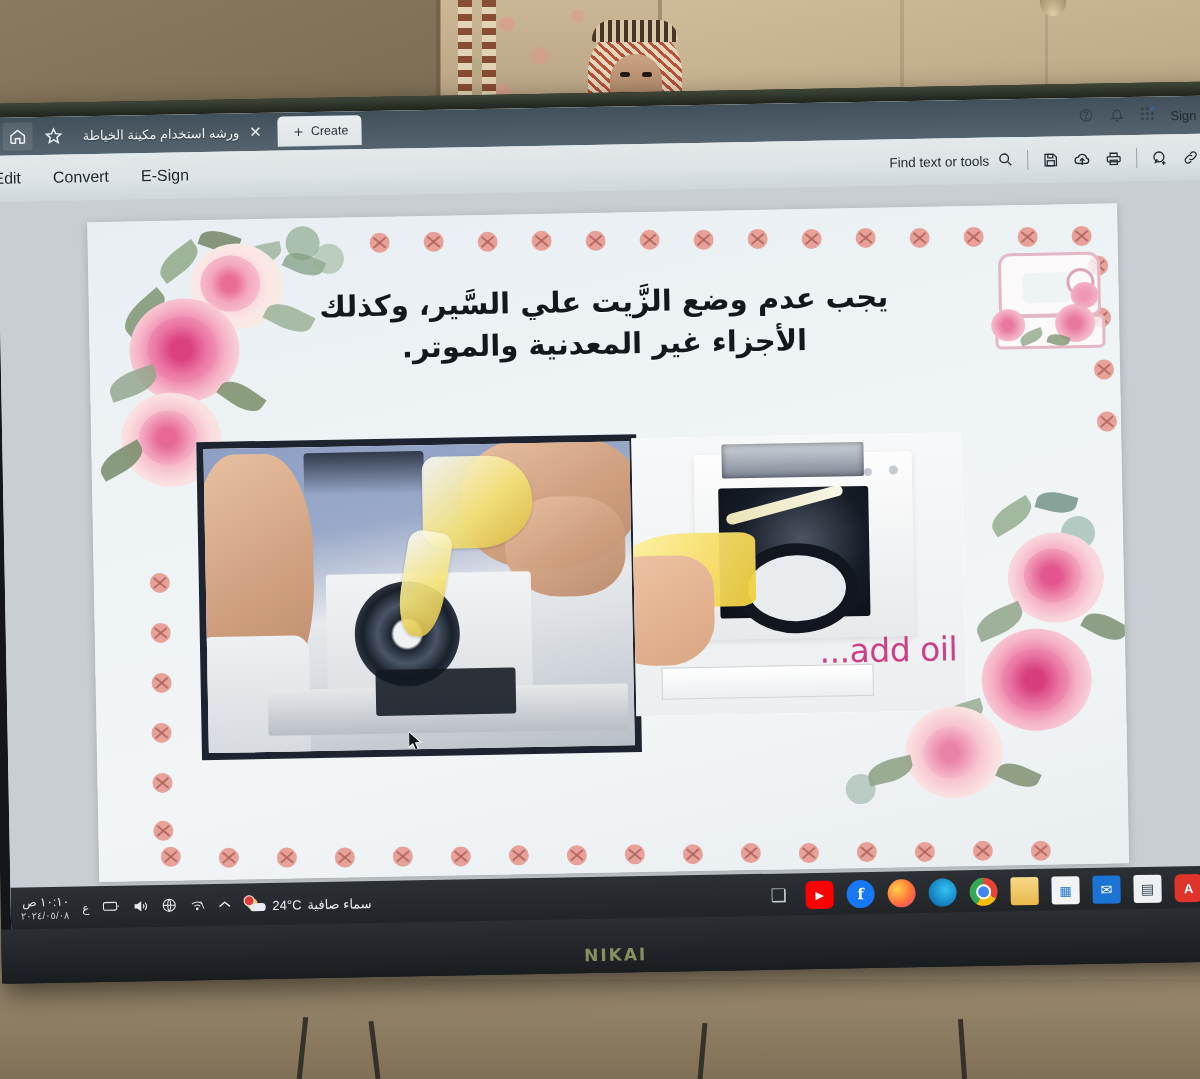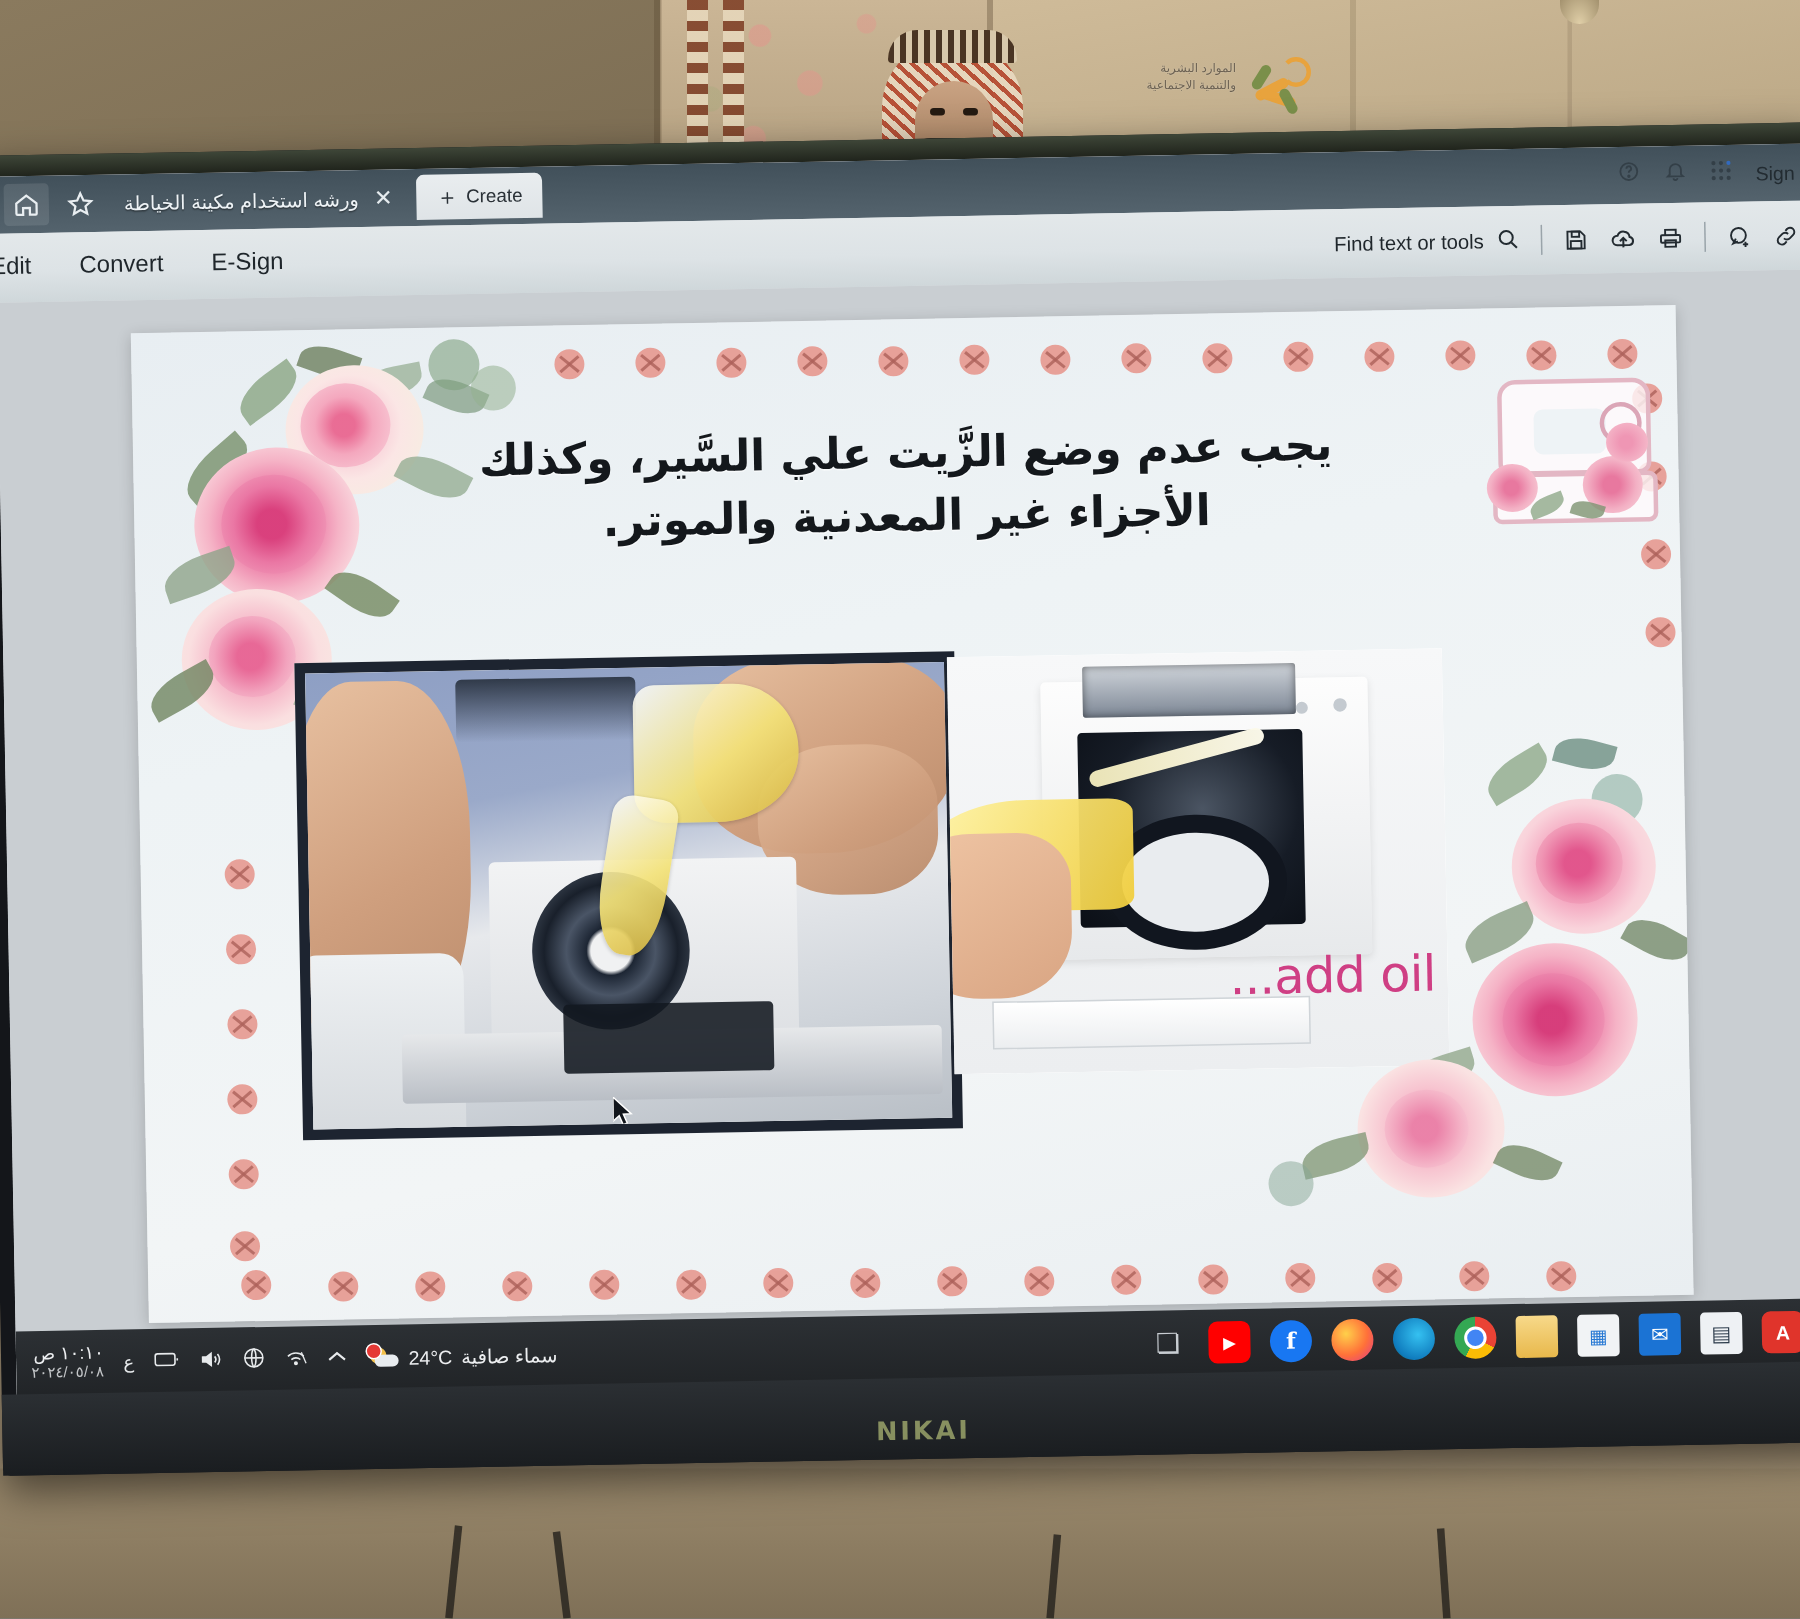--- a/index.html
+++ b/index.html
@@ -221,33 +221,20 @@
 
   <div class="portrait">
     <div class="p-ghutra"></div>
     <div class="p-agal"></div>
     <div class="p-face"></div>
     <div class="p-eye" style="left:50px"></div>
     <div class="p-eye" style="left:72px"></div>
     <div class="p-beard"></div>
   </div>
 
-  <div class="logo-wrap">
-    <div class="logo-text">
-      <div>الموارد البشرية</div>
-      <div>والتنمية الاجتماعية</div>
-    </div>
-    <div class="logo-mark">
-      <div class="lm-b" style="left:6px;top:22px;background:#e8a33d;transform:rotate(-28deg)"></div>
-      <div class="lm-b" style="left:10px;top:28px;background:#e8a33d;transform:rotate(18deg)"></div>
-      <div class="lm-b" style="left:2px;top:14px;background:#7a8f4a;transform:rotate(-58deg);width:18px"></div>
-      <div class="lm-b" style="left:20px;top:30px;background:#7a8f4a;transform:rotate(62deg);width:18px"></div>
-      <div style="position:absolute;left:24px;top:4px;width:14px;height:14px;border:3px solid #e8a33d;border-radius:50%;border-left-color:transparent;"></div>
-    </div>
-  </div>
 
   <div class="desk"></div>
   <div class="chairleg" style="left:300px;height:62px;transform:rotate(6deg)"></div>
   <div class="chairleg" style="left:372px;height:58px;transform:rotate(-7deg)"></div>
   <div class="chairleg" style="left:700px;height:56px;transform:rotate(5deg)"></div>
   <div class="chairleg" style="left:960px;height:60px;transform:rotate(-4deg)"></div>
 </div>
 
 <div id="monitor">
   <div class="bezel"></div>

